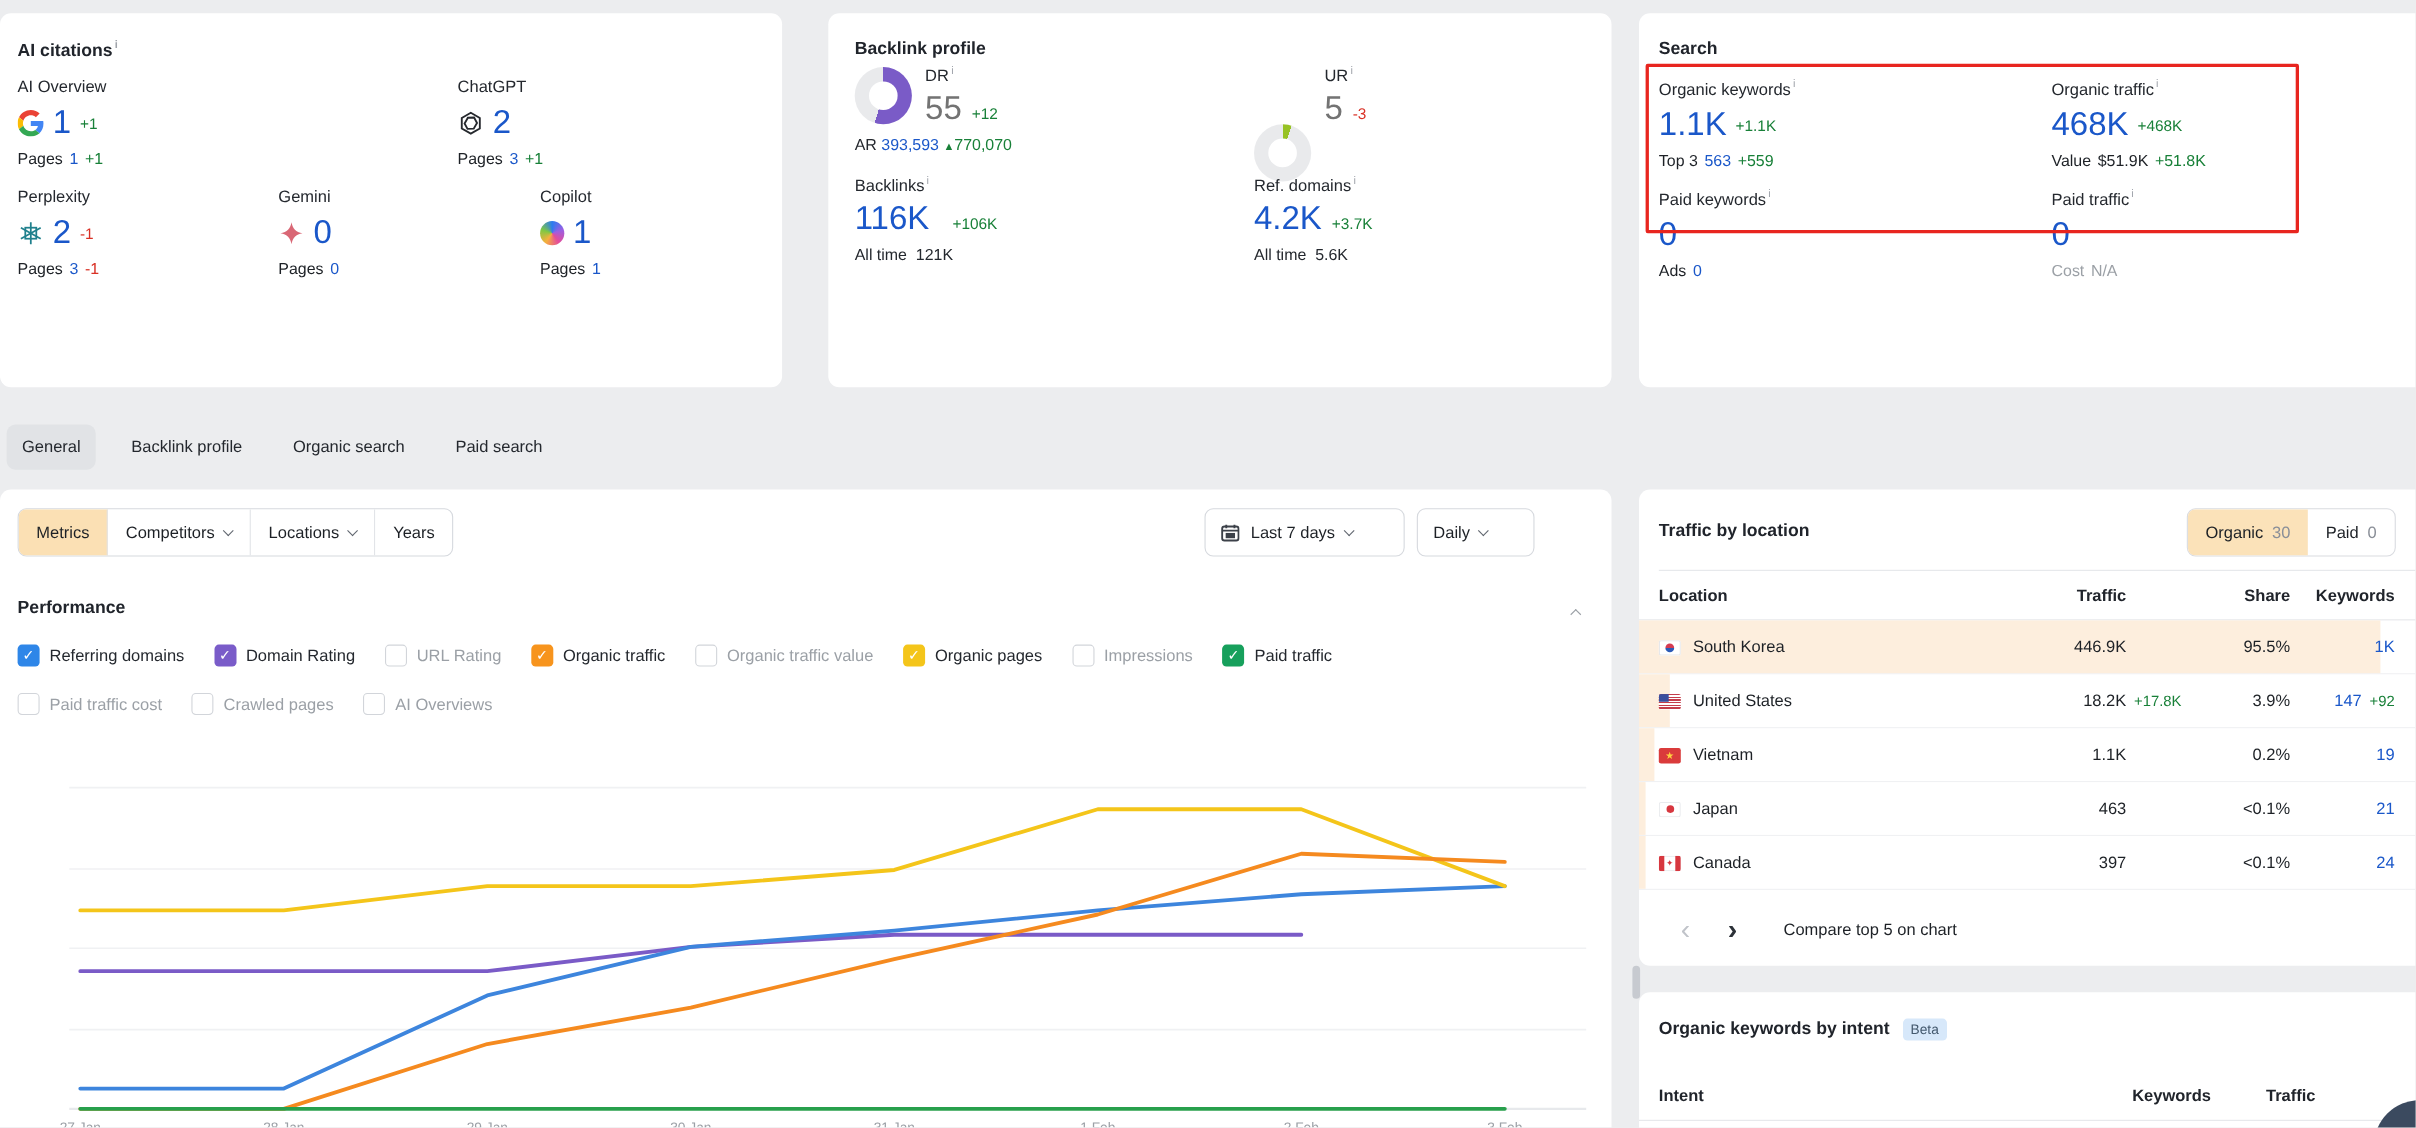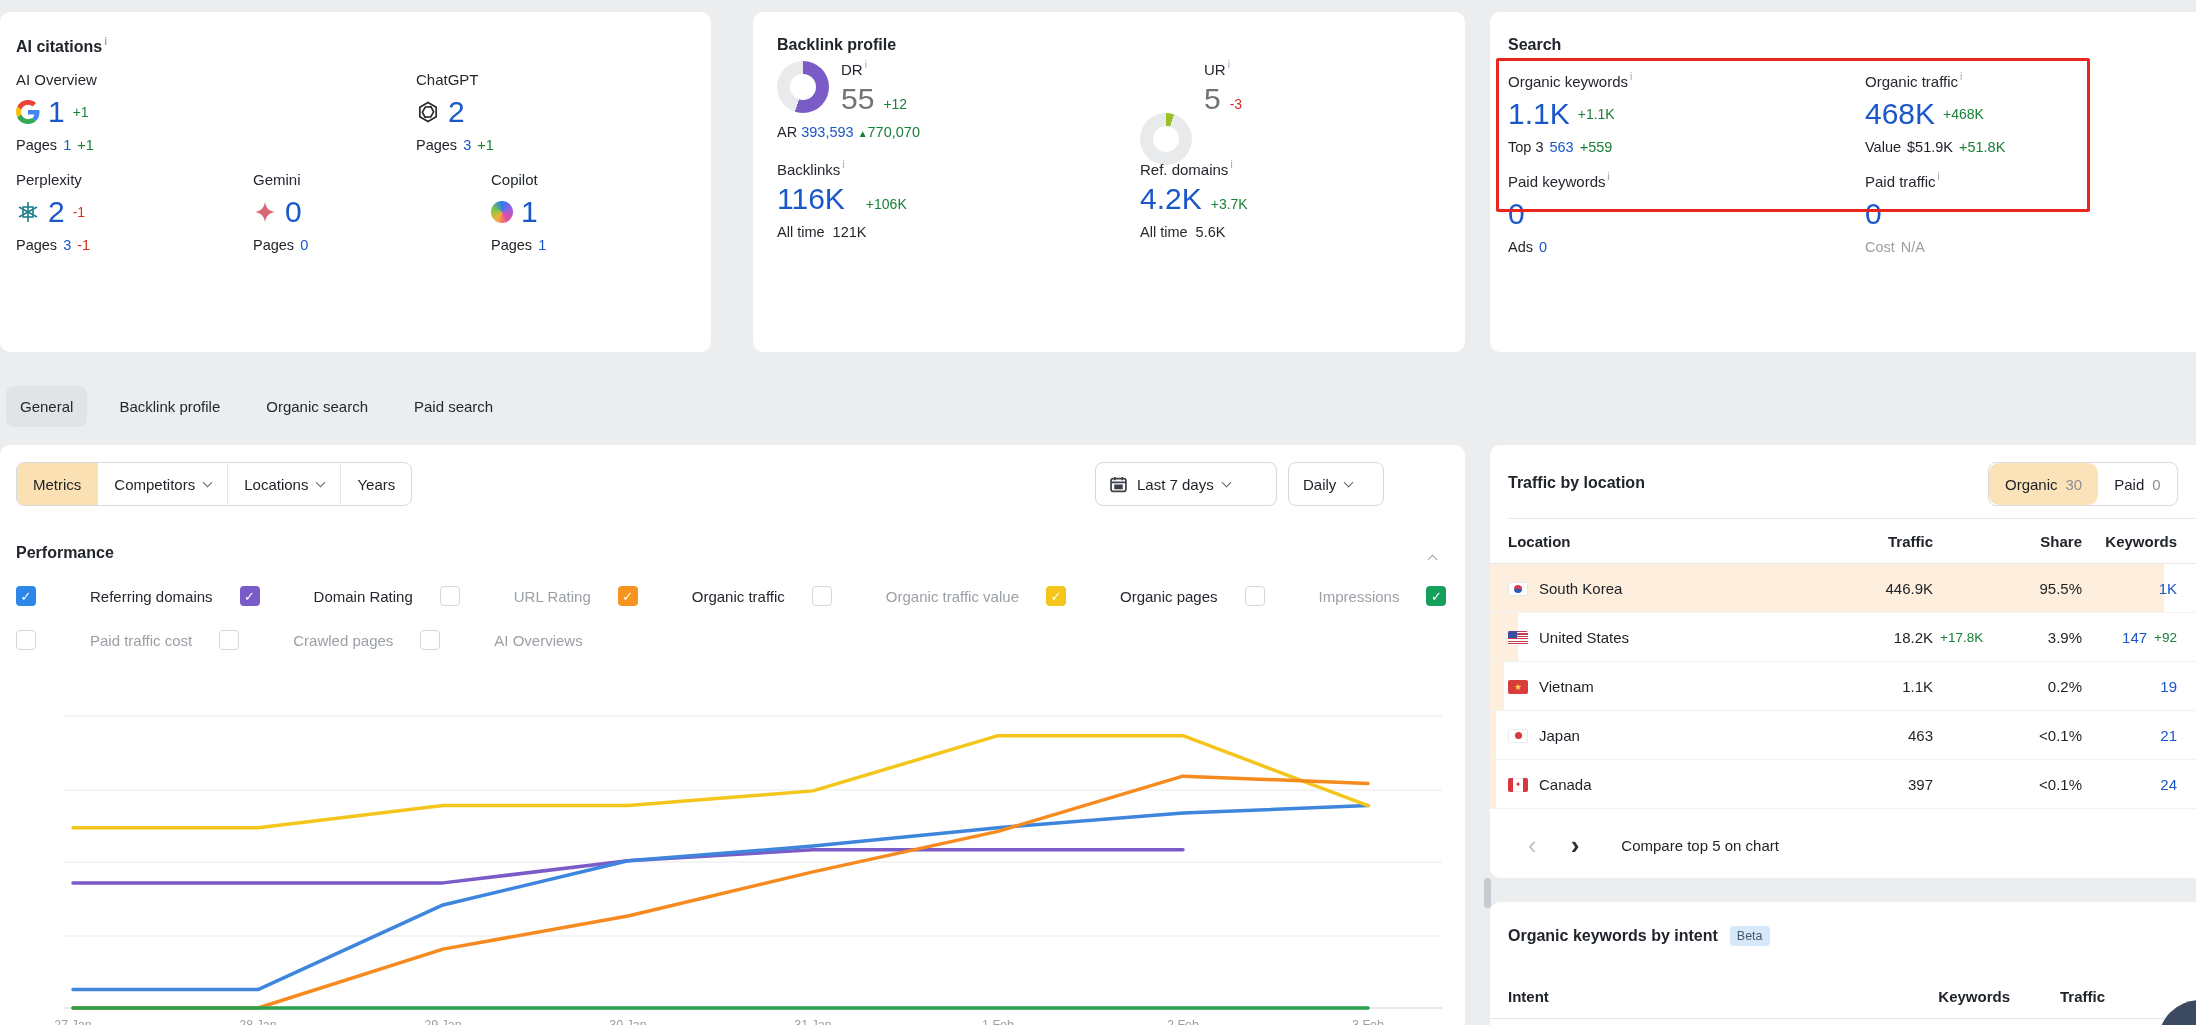--- a/index.html
+++ b/index.html
@@ -29,32 +29,32 @@
   .tab { font-size:15px; color:#24282e; padding:12px 14px; border-radius:8px; cursor:pointer; }
   .tab.active { background:#e1e3e6; }
   .seg { display:flex; align-items:center; height:44px; border:1px solid #d6d9de; background:#fff; border-radius:8px; overflow:hidden; }
   .seg > div { display:flex; align-items:center; height:100%; padding:0 16px; font-size:15px; border-right:1px solid #e2e4e8; }
   .seg > div:last-child { border-right:none; }
   .seg .sel { background:#fbe0b4; }
   .btn { display:flex; align-items:center; height:44px; border:1px solid #d6d9de; background:#fff; border-radius:8px; font-size:15px; padding:0 14px; }
   .cb-item { display:flex; align-items:center; gap:9px; cursor:pointer; }
   .cb-box { width:20px; height:20px; border-radius:4px; display:flex; align-items:center; justify-content:center; color:#fff; font-size:13px; border:1.5px solid #d2d5da; background:#fff; flex:none; }
   .cb-box.on { border:none; }
-  .cb-lbl { font-size:15px; color:#24282e; white-space:nowrap;margin-left:45px; }
+  .cb-lbl { font-size:15px; color:#24282e; white-space:nowrap; }
   .cb-item.off .cb-lbl { color:#9ba0a6; }
   .kebab { width:4px; height:4px; border-radius:50%; background:#6a6f77; box-shadow:0 7px 0 #6a6f77, 0 14px 0 #6a6f77; }
   .flag { width:20px; height:14px; border-radius:2px; display:inline-block; position:relative; overflow:hidden; flex:none; }
   .loc-row { position:relative; height:49px; border-bottom:1px solid #f0f1f3; }
   .loc-cell { position:absolute; top:0; height:49px; display:flex; align-items:center; font-size:15px; }
   .th { font-size:15px; font-weight:bold; color:#20242b; }
   .badge { background:#d7e8fa; color:#44596e; font-size:12.5px; border-radius:4px; padding:3px 7px; }
   .toggle { position:absolute; display:flex; height:44px; border:1px solid #d9dbe0; border-radius:8px; overflow:hidden; background:#fff; }
   .toggle > div { display:flex; align-items:center; gap:8px; padding:0 16px; font-size:15px; cursor:pointer; }
   .toggle .count { color:#8a8f98; }
-  .toggle .on { background:#fbe2b9;border-radius:10px; }
+  .toggle .on { background:#fbe2b9; }
   svg text { font-family:"Liberation Sans","DejaVu Sans",sans-serif; }
 </style>
 </head>
 <body>
 
 <div class="card" style="left:0;top:12px;width:711px;height:340px;">
   <div class="abs card-title" style="left:16px;top:24px;"><span>AI citations</span><sup class="sup">i</sup></div>
 
   <div class="tile" style="left:16px;top:59px;width:340px;">
     <div class="lbl">AI Overview</div>
@@ -266,21 +266,21 @@
           <rect x="1" y="2.5" width="14" height="12" rx="2" fill="none" stroke="#3c4149" stroke-width="1.6"></rect>
           <line x1="1" y1="6" x2="15" y2="6" stroke="#3c4149" stroke-width="1.6"></line>
           <line x1="4.5" y1="1" x2="4.5" y2="4" stroke="#3c4149" stroke-width="1.6"></line>
           <line x1="11.5" y1="1" x2="11.5" y2="4" stroke="#3c4149" stroke-width="1.6"></line>
           <rect x="4" y="8" width="8" height="4.5" fill="#3c4149"></rect>
         </svg>
     </span>
     <span>Last 7 days</span>
       <span class="chev"></span>
   </div>
-  <div class="abs btn" style="left:1288px;top:17px;width:96px;">
+  <div class="abs btn" style="left:1288px;top:17px;width:107px;">
     <span>Daily</span>
       <span class="chev"></span>
   </div>
   <div class="abs" style="left:1413px;top:28px;"><span class="kebab"></span></div>
 
   <div class="abs" style="left:16px;top:99px;font-size:16px;font-weight:bold;color:#20242b;">Performance</div>
   <div class="abs" style="left:1420px;top:102px;"><span class="chev up" style="border-color:#9ba0a6;"></span></div>
 
   <div class="abs" id="cbx-row1" style="left:16px;top:141px;display:flex;gap:27px;align-items:center;">
       <div class="cb-item">

